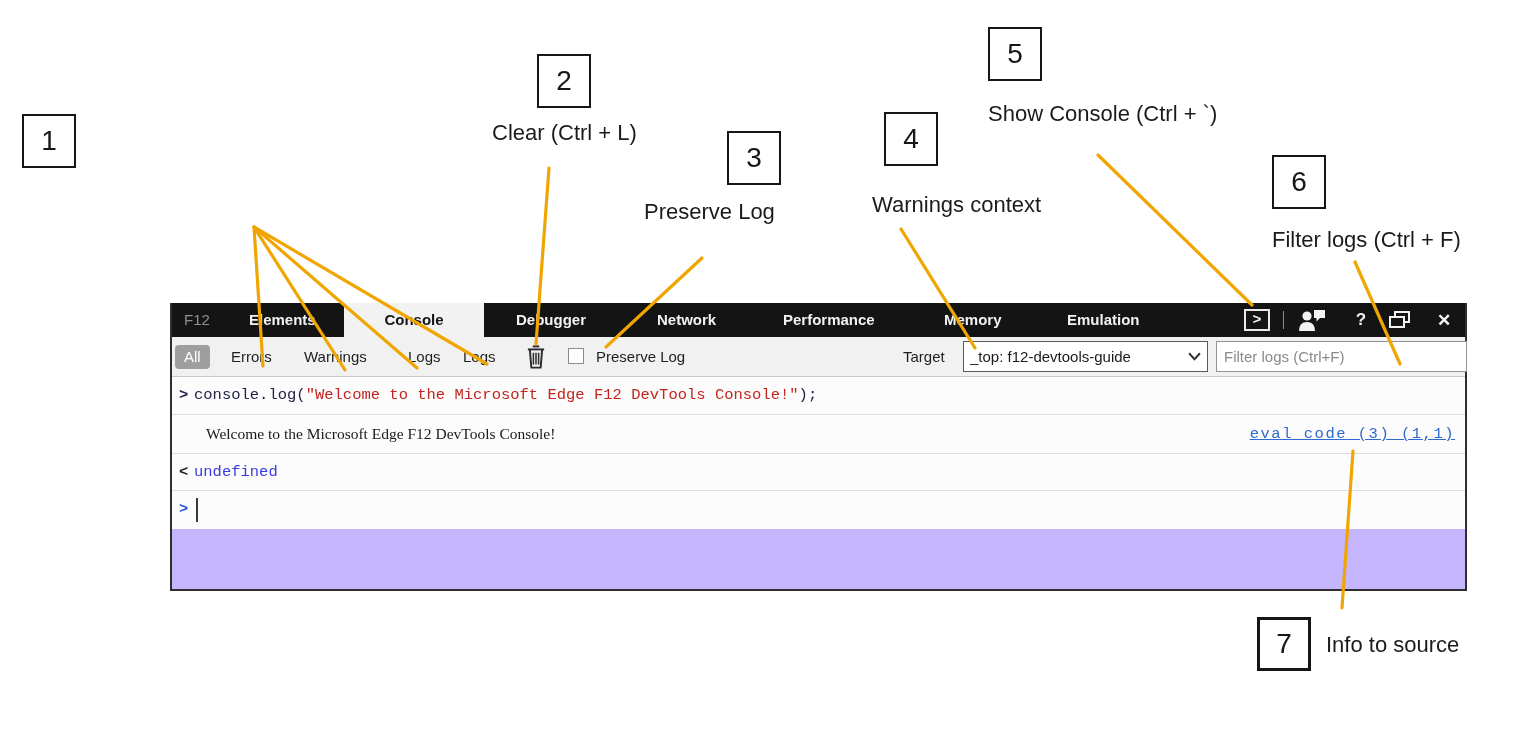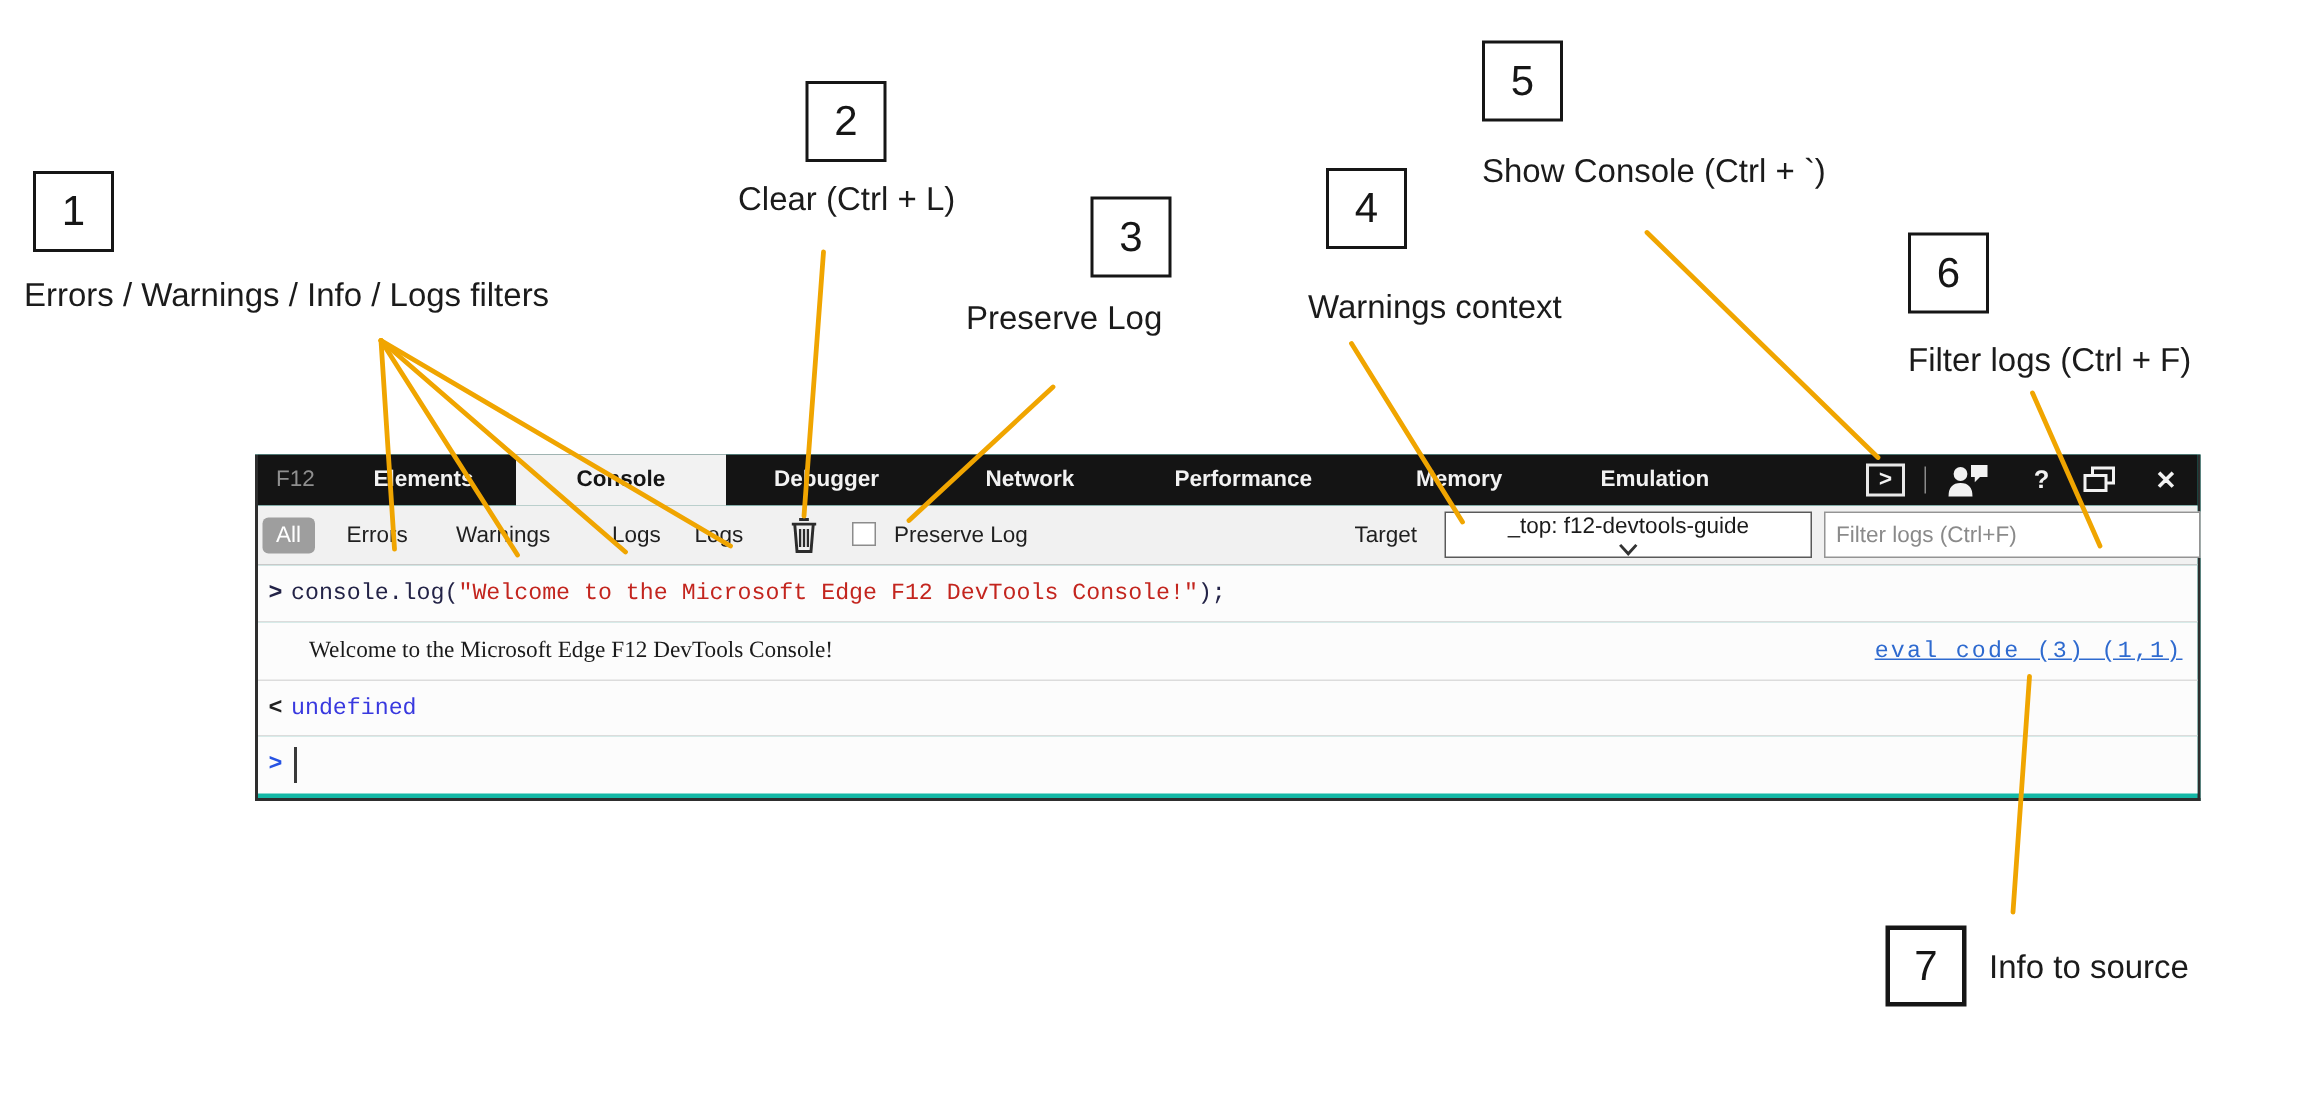--- a/index.html
+++ b/index.html
@@ -8,22 +8,22 @@
 
   
   #ann-svg{position:absolute;left:0;top:0;width:1539px;height:740px;pointer-events:none;z-index:30;}
   .callout-box{position:absolute;width:54px;height:54px;box-sizing:border-box;border:2.5px solid #161616;
     background:#fff;display:flex;align-items:center;justify-content:center;
     font-size:28px;color:#161616;z-index:31;}
   .callout-box.thick{border-width:3px;}
   .ann-label{position:absolute;font-size:22px;color:#1b1b1b;white-space:nowrap;z-index:31;}
 
   
-  #devtools{position:absolute;left:170px;top:303px;width:1297px;height:231px;box-sizing:border-box;
-    border:2px solid #2e2e2e;border-top:none;background:#14b8a6;z-index:10;}
+  #devtools{position:absolute;left:170px;top:303px;width:1297px;height:288px;box-sizing:border-box;
+    border:2px solid #2e2e2e;border-top:none;background:#c4b5fd;z-index:10;}
 
   
   #tabbar{position:relative;height:34px;background:#141414;}
   .tab{position:absolute;top:0;height:34px;line-height:34px;font-size:15px;font-weight:600;
     color:#f2f2f2;white-space:nowrap;cursor:default;}
   .tab.dim{color:#8f8f8f;font-weight:400;}
   .tab.active{background:#f2f2f2;color:#141414;text-align:center;}
   .tb-icon{position:absolute;top:0;height:34px;display:flex;align-items:center;justify-content:center;color:#f2f2f2;}
   #consoleIcon{left:1068px;width:34px;}
   #consoleIcon .cbox{width:26px;height:22px;box-sizing:border-box;border:2px solid #e9e9e9;
@@ -39,21 +39,21 @@
   
   #toolbar{position:relative;height:40px;background:#f1f1f1;border-bottom:1px solid #c9c9c9;box-sizing:border-box;}
   .tool-text{position:absolute;top:0;height:39px;line-height:39px;font-size:15px;color:#1f1f1f;white-space:nowrap;}
   #allBtn{position:absolute;left:3px;top:8px;height:24px;line-height:24px;padding:0 9px;border-radius:4px;
     background:#9e9e9e;color:#ffffff;font-size:15px;}
   #trashBtn{position:absolute;left:353px;top:7px;width:22px;height:26px;}
   #preserveChk{position:absolute;left:396px;top:11px;width:16px;height:16px;box-sizing:border-box;
     border:1px solid #8c8c8c;background:#ffffff;}
   #targetDd{position:absolute;left:791px;top:4px;width:245px;height:31px;box-sizing:border-box;
     border:1px solid #5a5a5a;background:#ffffff;display:flex;align-items:center;
-    padding:0 6px;font-size:15px;color:#1b1b1b;flex-direction:column;}
+    padding:0 6px;font-size:15px;color:#1b1b1b;}
   #targetDd .dd-text{flex:1;white-space:nowrap;overflow:hidden;}
   #filterInput{position:absolute;left:1044px;top:4px;width:251px;height:31px;box-sizing:border-box;
     border:1px solid #949494;background:#ffffff;font-size:15px;color:#1b1b1b;padding:0 7px;
     font-family:"Liberation Sans",sans-serif;outline:none;}
   #filterInput::placeholder{color:#8a8a8a;}
 
   
   .crow{position:relative;box-sizing:border-box;border-bottom:1px solid #dcdcdc;
     font-family:"Liberation Mono",monospace;font-size:15.5px;background:#fcfcfc;}
   .crow .chev{position:absolute;left:7px;font-weight:700;}
@@ -89,21 +89,20 @@
   </svg>
 
   <div class="callout-box" style="left:22px;top:114px">1</div>
   <div class="callout-box" style="left:537px;top:54px">2</div>
   <div class="callout-box" style="left:727px;top:131px">3</div>
   <div class="callout-box" style="left:884px;top:112px">4</div>
   <div class="callout-box" style="left:988px;top:27px">5</div>
   <div class="callout-box" style="left:1272px;top:155px">6</div>
   <div class="callout-box thick" style="left:1257px;top:617px">7</div>
 
-  <div class="ann-label" style="left:16px;top:184px">Errors / Warnings / Info / Logs filters</div>
   <div class="ann-label" style="left:492px;top:120px">Clear (Ctrl + L)</div>
   <div class="ann-label" style="left:644px;top:199px">Preserve Log</div>
   <div class="ann-label" style="left:872px;top:192px">Warnings context</div>
   <div class="ann-label" style="left:988px;top:101px">Show Console (Ctrl + `)</div>
   <div class="ann-label" style="left:1272px;top:227px">Filter logs (Ctrl + F)</div>
   <div class="ann-label" style="left:1326px;top:632px">Info to source</div>
 
   <div id="devtools">
 
     <div id="tabbar">

